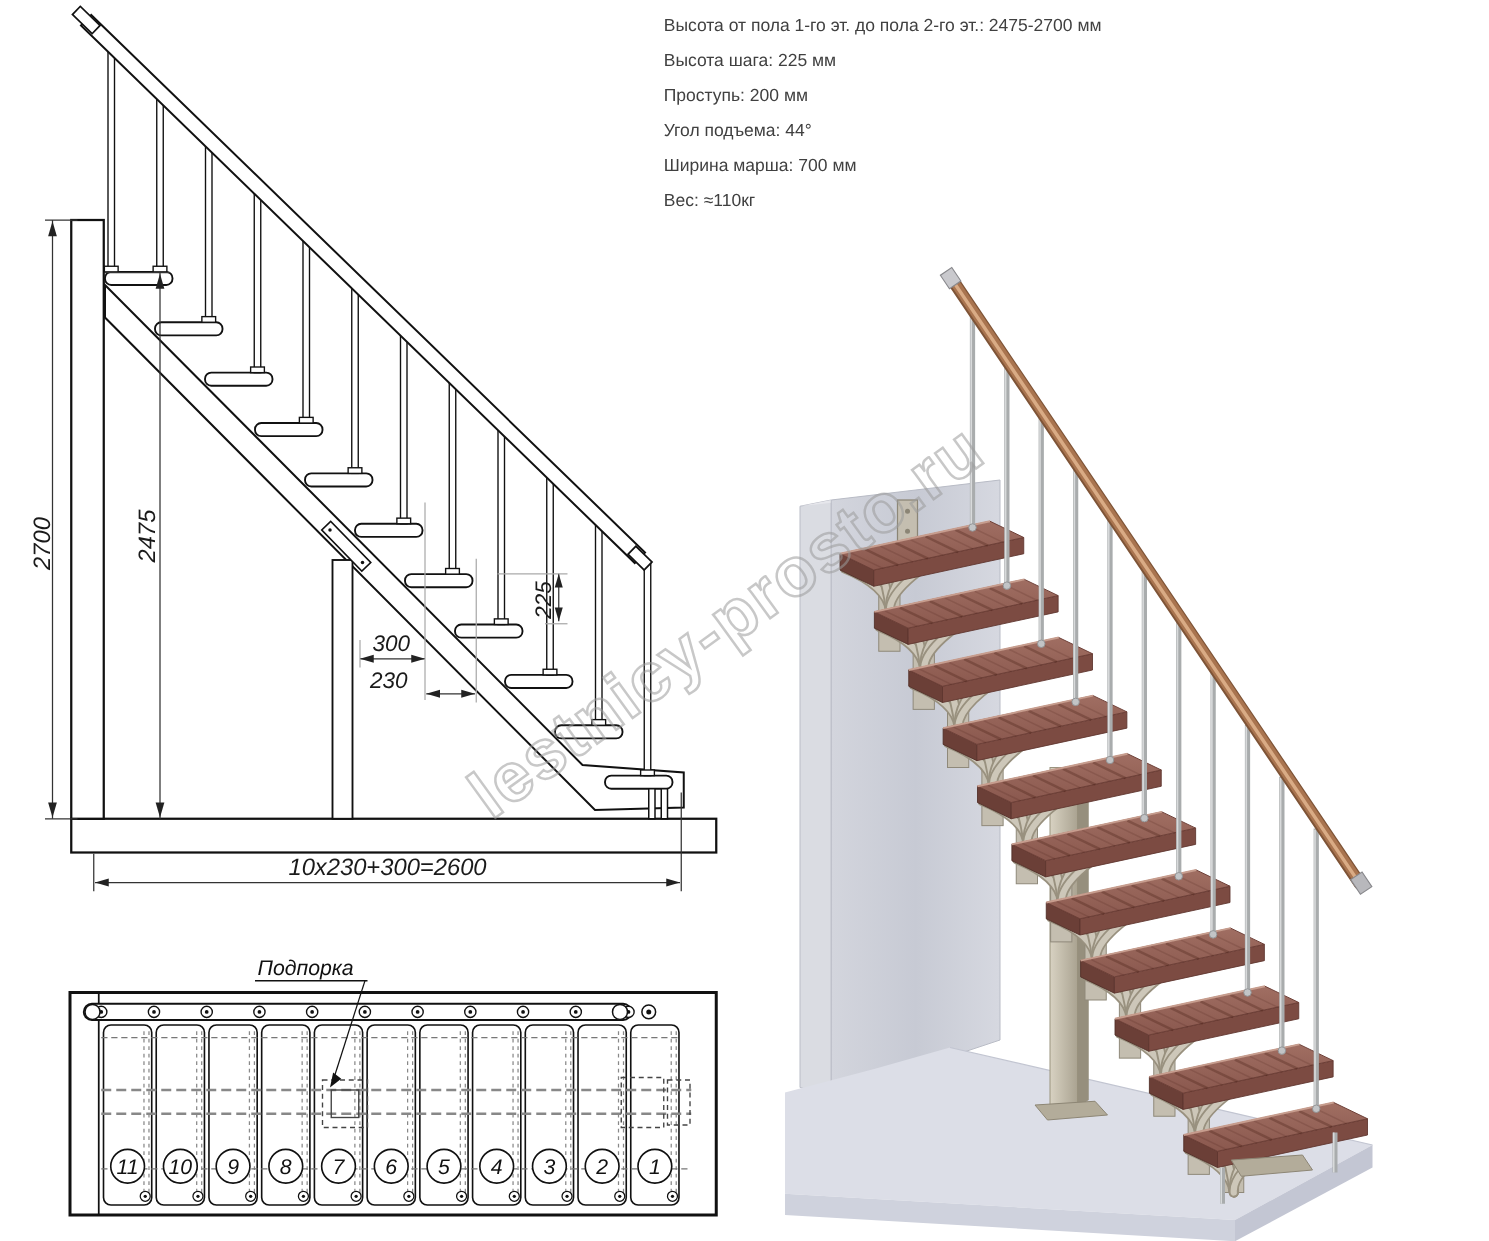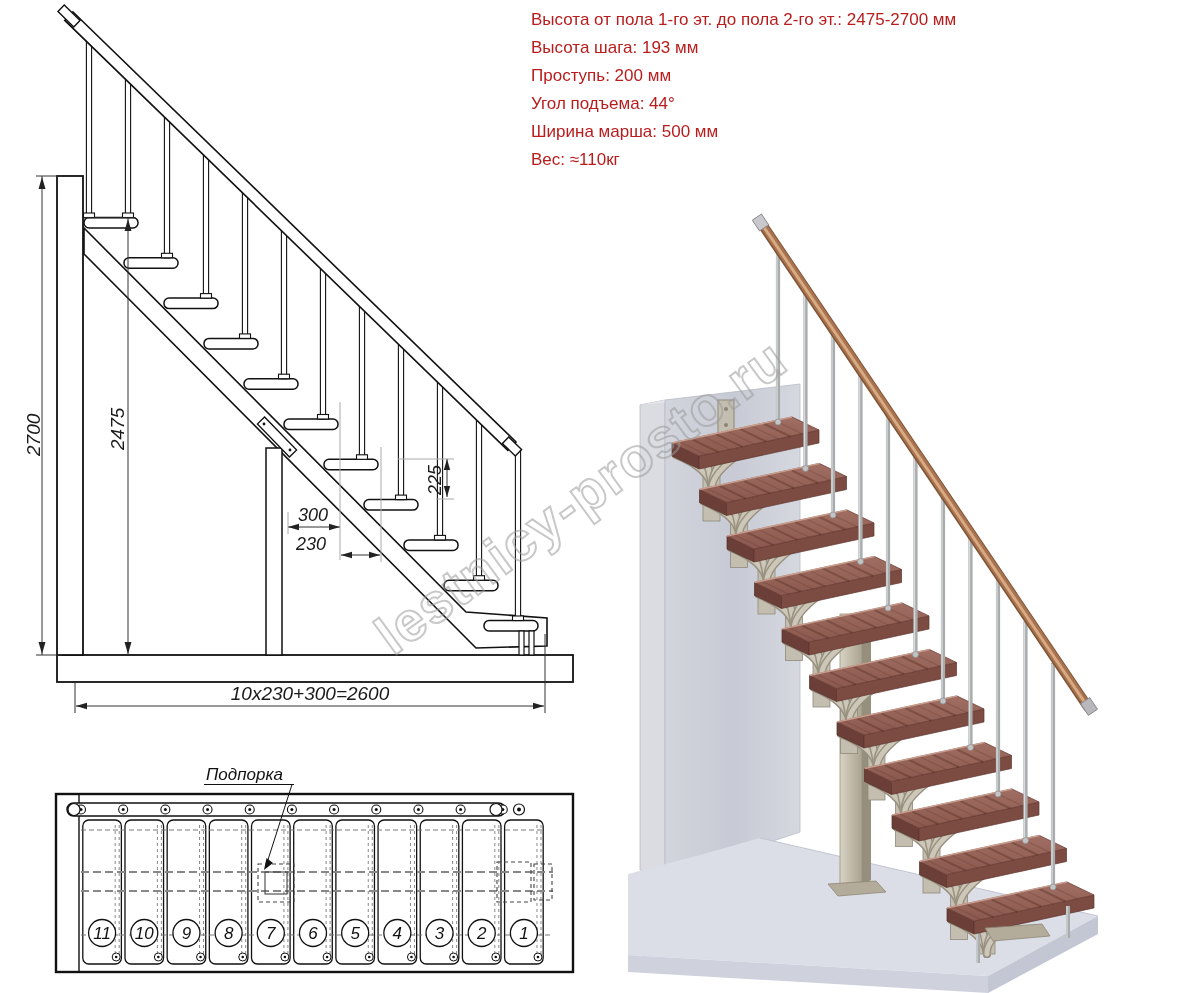--- a/index.html
+++ b/index.html
@@ -1,20 +1,20 @@
 <!DOCTYPE html>
 <html><head>
 <meta charset="utf-8">
 <style>
   html,body{margin:0;padding:0;background:#ffffff;}
   .page{position:relative;width:1191px;height:993px;background:#fff;overflow:hidden;
         font-family:"Liberation Sans",sans-serif;}
   .stage{position:absolute;left:0;top:0;}
-  .specs{position:absolute;left:531px;top:6px;width:580px;color:#b91c1c;
-         font-size:17px;line-height:28px;font-family:"Liberation Sans",sans-serif;}
+  .specs{position:absolute;left:531px;top:6px;width:580px;color:#404040;
+         font-size:14px;line-height:28px;font-family:"Liberation Sans",sans-serif;}
   .specs div{white-space:nowrap;}
   text{font-family:"Liberation Sans",sans-serif;}
   .dim{font-style:italic;font-size:19px;fill:#1a1a1a;}
   .dim-s{font-style:italic;font-size:18px;fill:#1a1a1a;}
   .plan-label{font-style:italic;font-size:17px;fill:#111;}
   .stepnum{font-style:italic;font-size:17px;fill:#111;text-anchor:middle;}
   .wm{font-size:55px;font-weight:bold;letter-spacing:1.5px;fill:rgba(255,255,255,0.05);
       stroke:#9c9c9c;stroke-width:2;opacity:0.55;text-anchor:middle;}
 </style>
 </head>
@@ -601,19 +601,19 @@
         <rect x="754" y="217" width="13" height="11" transform="rotate(56 760.5 222.5)" fill="#c9c9cd" stroke="#88888c" stroke-width="0.9"></rect>
         <rect x="1082" y="701" width="14" height="11" transform="rotate(56 1089 706.5)" fill="#b8b8bc" stroke="#88888c" stroke-width="0.9"></rect>
       </g>
     </g>
 
     <text class="wm" transform="translate(592,512) rotate(-36)">lestnicy-prosto.ru</text>
   </svg>
 
   <div class="specs">
     <div>Высота от пола 1-го эт. до пола 2-го эт.: 2475-2700 мм</div>
-    <div>Высота шага: 193 мм</div>
+    <div>Высота шага: 225 мм</div>
     <div>Проступь: 200 мм</div>
     <div>Угол подъема: 44°</div>
-    <div>Ширина марша: 500 мм</div>
+    <div>Ширина марша: 700 мм</div>
     <div>Вес: ≈110кг</div>
   </div>
 </div>
 
 </body></html>

